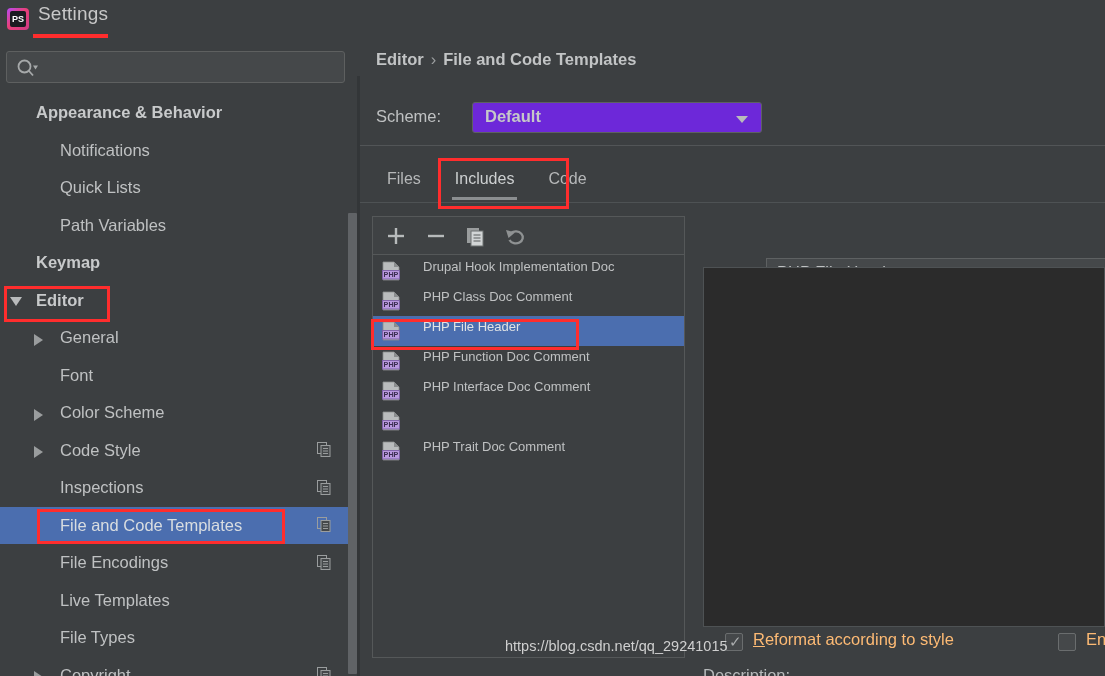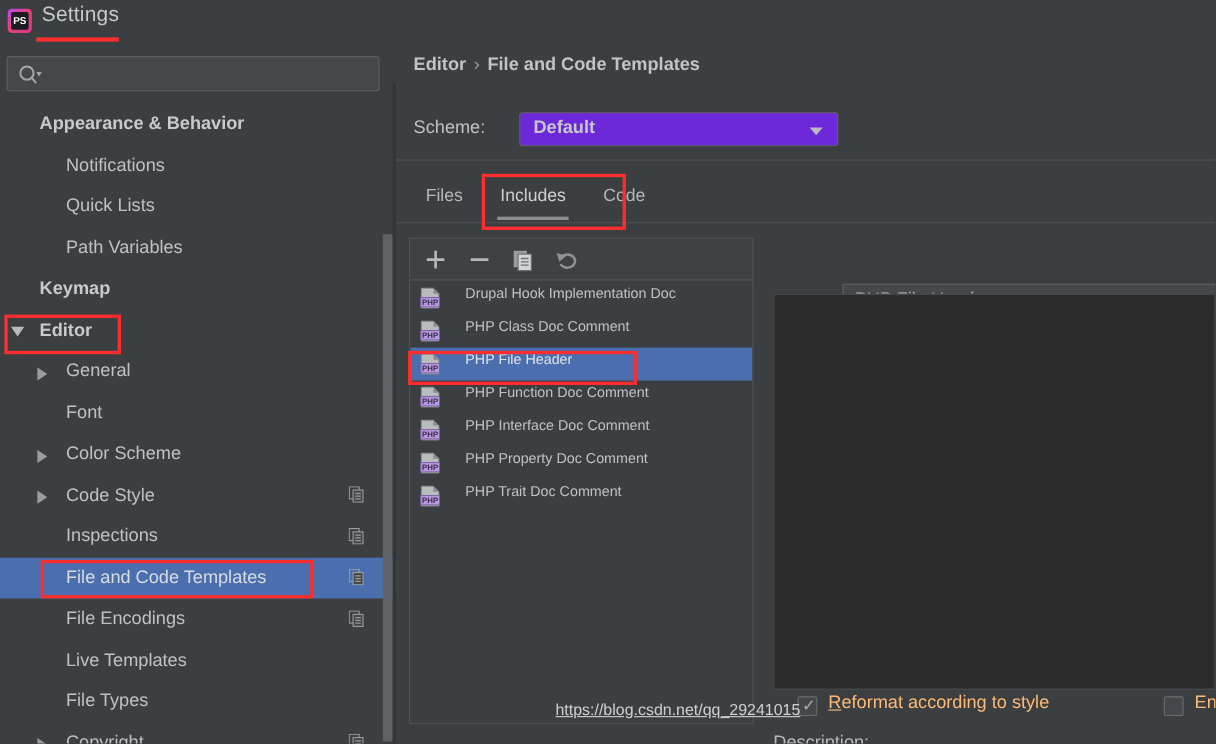--- a/index.html
+++ b/index.html
@@ -186,21 +186,21 @@
   .opt-label {
     position: absolute; top: 0; font-size: 16.5px; color: #fdba74; white-space: nowrap;
   }
   .opt-label u { text-decoration: underline; }
   .desc-label {
     position: absolute; left: 343px; top: 628px;
     font-size: 16.5px; color: #b7babb;
   }
   .watermark {
     position: absolute; left: 505px; top: 638px;
-    font-size: 14.5px; color: #dcdcdc; opacity: .92; white-space: nowrap; text-decoration: underline;
+    font-size: 14.5px; color: #dcdcdc; opacity: .92; white-space: nowrap;
   }
 
   
   .anno {
     position: absolute; border: 3px solid #ff2d2d; pointer-events: none;
   }
 </style>
 </head>
 <body>
 
@@ -414,21 +414,20 @@
             </svg>
             <span class="ltext">PHP Interface Doc Comment</span>
           </div>
           <div class="lrow">
             <svg class="php-icon" viewBox="0 0 18 20">
               <polygon points="1,1 12,1 17,6 17,19 1,19" fill="#b9bcbd" stroke="#8a8d8e" stroke-width="0.8"></polygon>
               <polygon points="12,1 12,6 17,6" fill="#8a8d8e"></polygon>
               <rect x="0.5" y="9.5" width="17" height="8.5" fill="#b99ae0" stroke="#7d5fa8" stroke-width="0.9"></rect>
               <text x="9" y="16.3" font-size="7.2" font-family="Liberation Sans, sans-serif" font-weight="bold" fill="#3a2d50" text-anchor="middle">PHP</text>
             </svg>
-            <span class="ltext">PHP Property Doc Comment</span>
           </div>
           <div class="lrow">
             <svg class="php-icon" viewBox="0 0 18 20">
               <polygon points="1,1 12,1 17,6 17,19 1,19" fill="#b9bcbd" stroke="#8a8d8e" stroke-width="0.8"></polygon>
               <polygon points="12,1 12,6 17,6" fill="#8a8d8e"></polygon>
               <rect x="0.5" y="9.5" width="17" height="8.5" fill="#b99ae0" stroke="#7d5fa8" stroke-width="0.9"></rect>
               <text x="9" y="16.3" font-size="7.2" font-family="Liberation Sans, sans-serif" font-weight="bold" fill="#3a2d50" text-anchor="middle">PHP</text>
             </svg>
             <span class="ltext">PHP Trait Doc Comment</span>
           </div>

